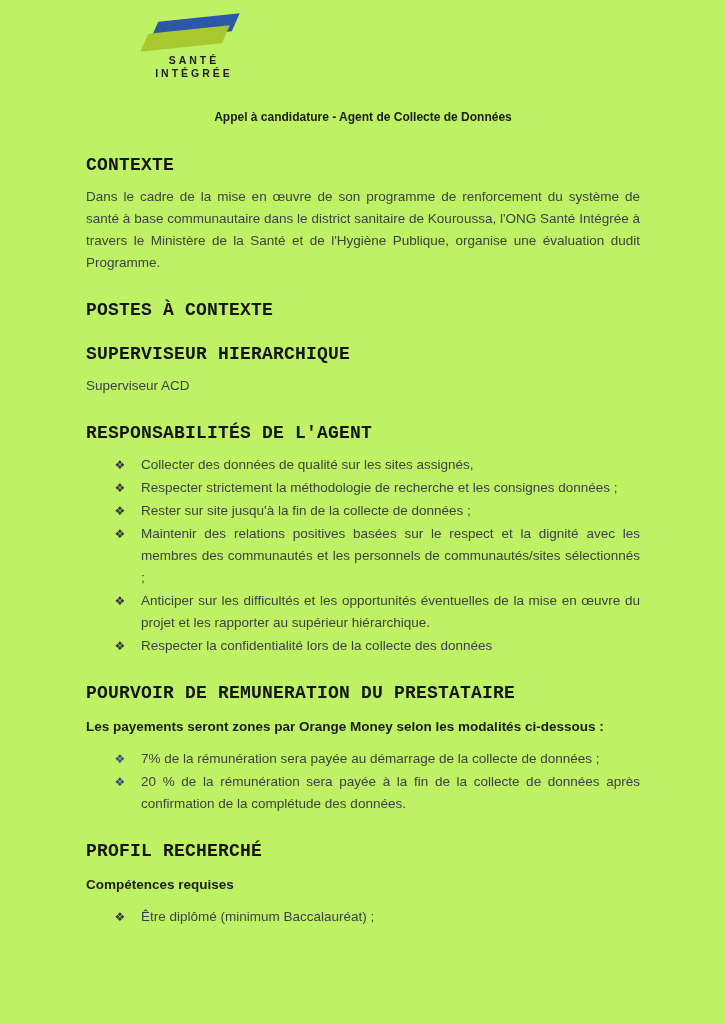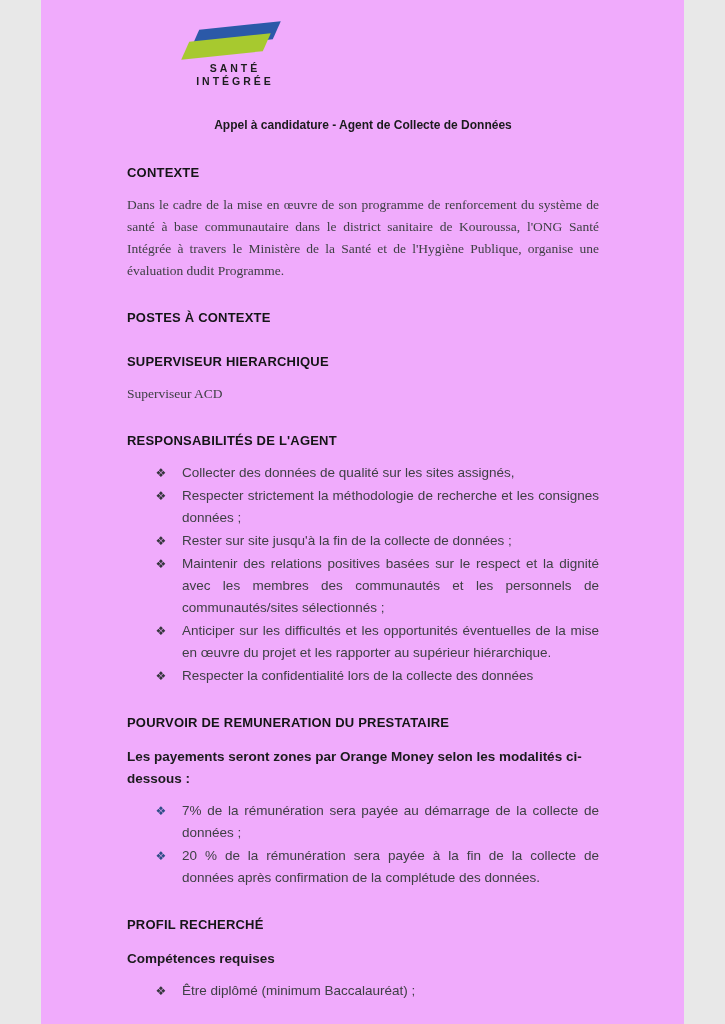--- a/index.html
+++ b/index.html
@@ -1,24 +1,24 @@
 <!DOCTYPE html>
 <html><head>
 <meta charset="utf-8">
 <style>
   * { margin: 0; padding: 0; box-sizing: border-box; }
   html, body { background: #e8e8e8; }
   body { font-family: "Liberation Sans", "DejaVu Sans", sans-serif; }
 
   .page {
-    width: 643px;
+    width: 725px;
     height: 1024px;
     margin: 0 auto;
-    background: #f0abfc;
-    padding: 22px 85px 30px 86px;
+    background: #bef264;
+    padding: 14px 85px 30px 86px;
     display: flex;
     flex-direction: column;
     color: #3f4045;
     font-size: 13.5px;
     line-height: 22px;
     overflow: hidden;
   }
 
   
   .logo { margin-bottom: 26px; }
@@ -56,32 +56,33 @@
 
   
   .doc-title {
     text-align: center;
     font-weight: bold;
     font-size: 12px;
     color: #1b1b1d;
     margin-bottom: 14px;
   }
   h2.sec {
-    font-size: 13px;
+    font-size: 18px;
     font-weight: bold;
     color: #151517;
     margin: 12px 0 10px 0;
     letter-spacing: .2px;
+    font-family: Liberation Mono, monospace;
   }
   .bold-line {
     font-weight: bold;
     color: #1b1b1d;
     margin: 2px 0 10px 0;
   }
-  p.body-p { margin-bottom: 13px; font-family: Liberation Serif, serif; }
+  p.body-p { margin-bottom: 13px; }
   p.just { text-align: justify; }
 
   
   ul.diamond-list {
     list-style: none;
     margin: 0 0 12px 26px;
   }
   ul.diamond-list li {
     display: flex;
     align-items: flex-start;

